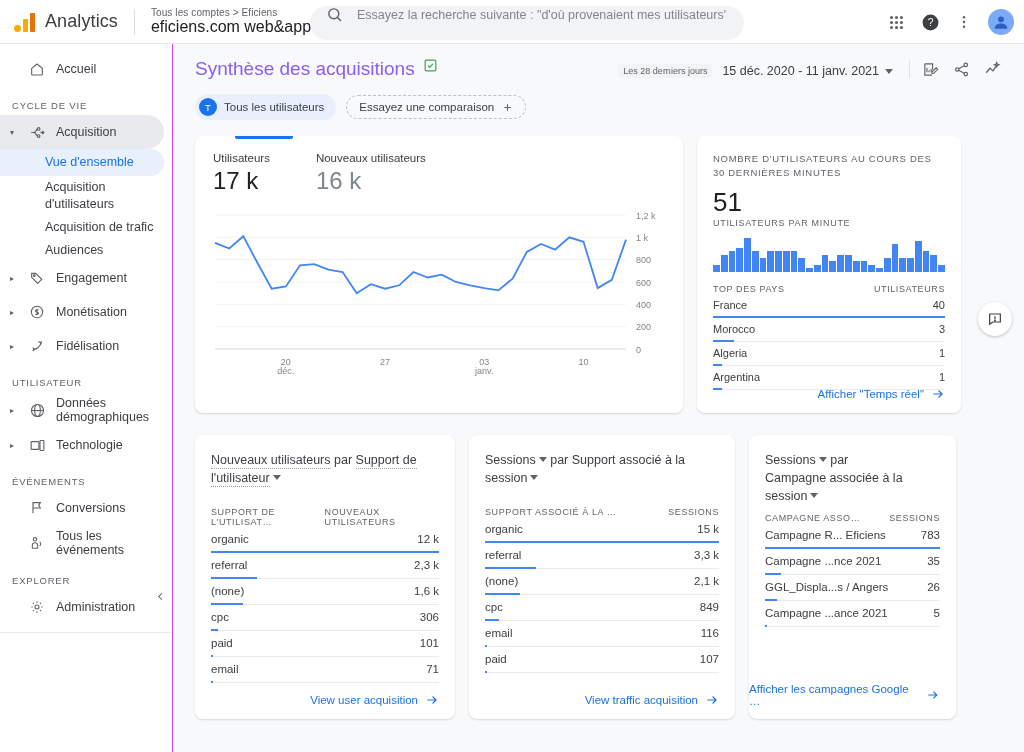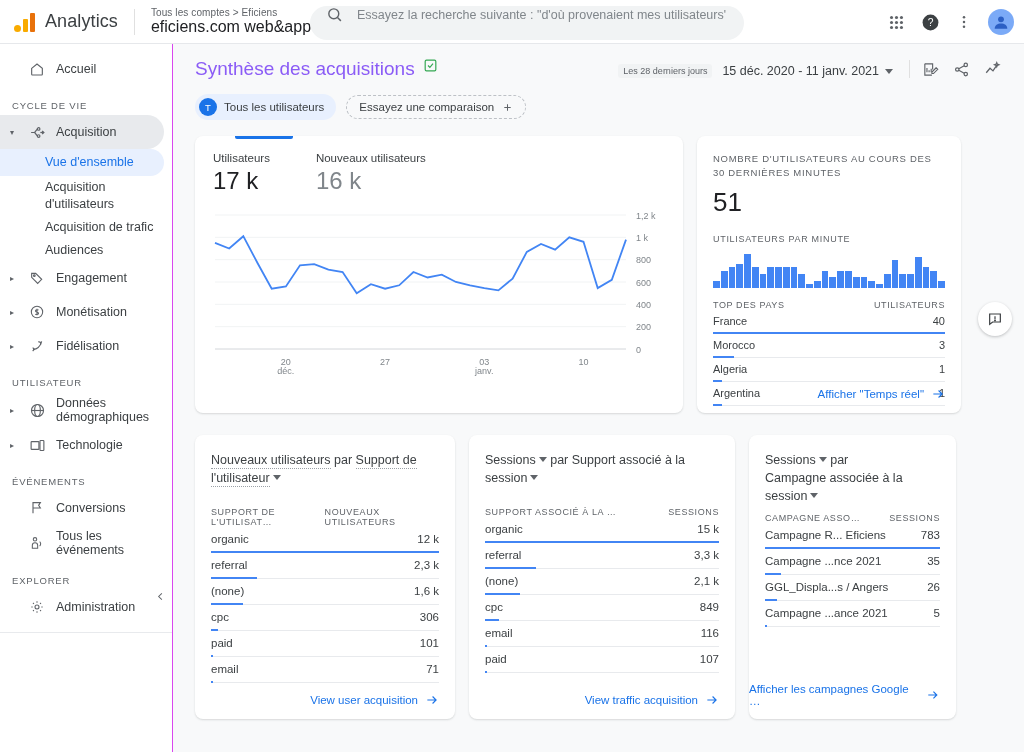--- a/index.html
+++ b/index.html
@@ -111,21 +111,21 @@
   .tab-bar { position:absolute; top:0; left:40px; width:58px; height:3px; background:#1a73e8; border-radius:0 0 2px 2px; }
   .metrics { display:flex; gap:46px; }
   .metric .lab { font-size:11.5px; color:#3c4043; }
   .metric .val { font-size:24px; color:#202124; margin-top:3px; font-weight:400; }
   .metric.muted .val { color:#80868b; }
   .chart-area { position:relative; margin-top:14px; height:175px; }
 
   .card-rt { width:264px; height:277px; padding:16px 16px 0 16px; }
   .rt-label { font-size:9.5px; letter-spacing:.7px; color:#5f6368; line-height:1.5; text-transform:uppercase; }
   .rt-big { font-size:26px; color:#202124; margin-top:8px; line-height:1; }
-  .rt-sub { font-size:9px; letter-spacing:.7px; color:#5f6368; margin-top:19px; text-transform:uppercase; }
+  .rt-sub { font-size:9px; letter-spacing:.7px; color:#5f6368; margin-top:3px; text-transform:uppercase; }
   .rt-bars { display:flex; align-items:flex-end; gap:1px; height:34px; margin-top:10px; }
   .rt-bars i { display:block; flex:1; background:#4285f4; min-height:2px; }
   .tbl-head { display:flex; justify-content:space-between; font-size:9px; letter-spacing:.6px; color:#5f6368; margin-top:12px; text-transform:uppercase; }
   .row {
     position:relative; display:flex; justify-content:space-between; align-items:center;
     font-size:11px; color:#3c4043; padding:5px 0 6px 0; border-bottom:1px solid #e8eaed;
   }
   .row .nm { white-space:nowrap; overflow:hidden; text-overflow:ellipsis; padding-right:8px; }
   .row .vl { color:#3c4043; flex:0 0 auto; }
   .row .bar { position:absolute; left:0; bottom:-1px; height:2px; background:#4285f4; }

